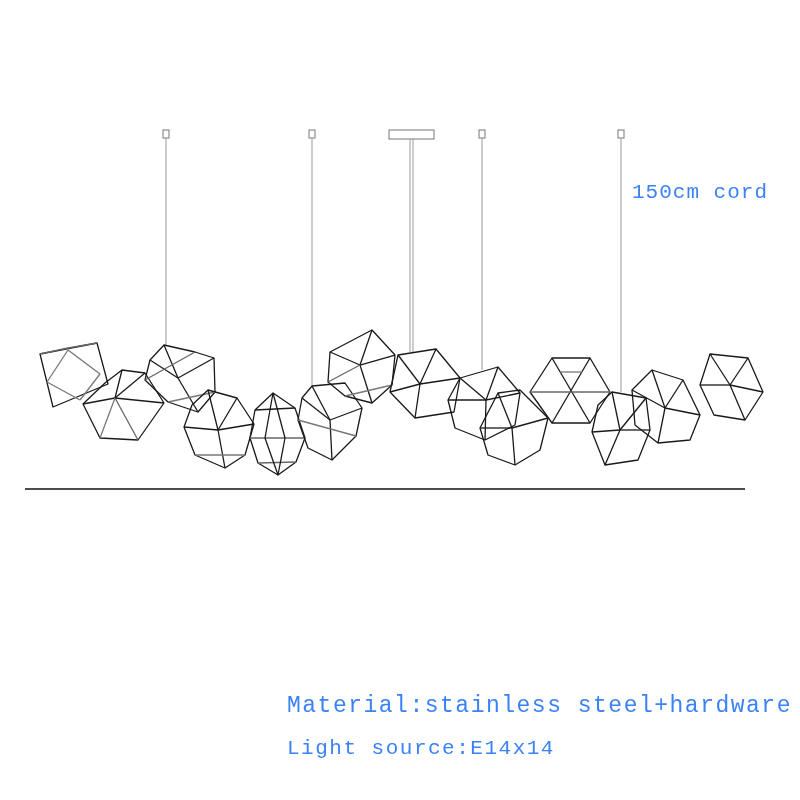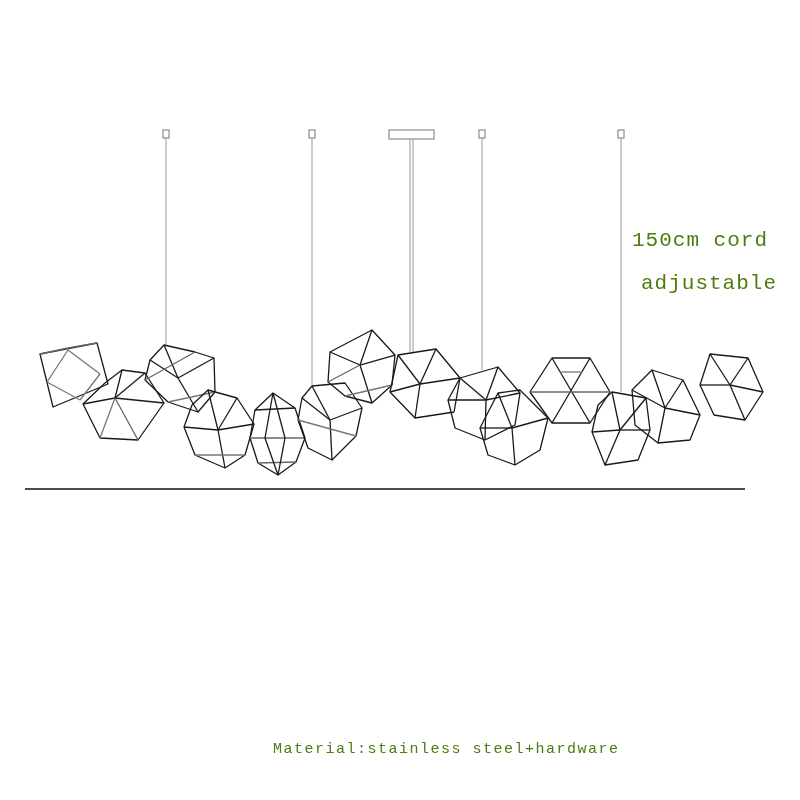--- a/index.html
+++ b/index.html
@@ -1,22 +1,22 @@
 <!DOCTYPE html>
 <html><head>
   <meta charset="utf-8">
   <style>
     html, body { margin: 0; padding: 0; background: #ffffff; }
     body { width: 800px; height: 800px; position: relative; overflow: hidden; font-family: "DejaVu Serif", "Liberation Serif", serif; color: #111; }
     .canvas { position: absolute; left: 0; top: 0; width: 800px; height: 800px; }
-    .label { position: absolute; font-family: "Liberation Mono", "DejaVu Sans Mono", monospace; color: #4d7c0f; white-space: pre; letter-spacing: 1px; margin-top: 48px; }
+    .label { position: absolute; font-family: "Liberation Mono", "DejaVu Sans Mono", monospace; color: #3b82f6; white-space: pre; letter-spacing: 1px; }
     .cord-note-1 { left: 632px; top: 181px; font-size: 21px; }
     .cord-note-2 { left: 641px; top: 224px; font-size: 21px; }
     .length-label { left: 334px; top: 497px; font-size: 27px; letter-spacing: 2px; }
-    .spec-material { left: 273px; top: 693px; font-size: 15px; letter-spacing: 1.5px; }
+    .spec-material { left: 287px; top: 693px; font-size: 23px; letter-spacing: 1.5px; }
     .spec-light { left: 287px; top: 737px; font-size: 21px; letter-spacing: 1.5px; }
   </style>
 </head>
 <body>
 
 <div class="canvas">
   <svg width="800" height="800" viewBox="0 0 800 800" xmlns="http://www.w3.org/2000/svg">
 
     <g stroke="#777" stroke-width="1" fill="#fff">
       <rect x="163" y="130" width="6" height="8"></rect>
@@ -165,15 +165,15 @@
         <line x1="700" y1="385" x2="730" y2="385"></line>
         <line x1="730" y1="385" x2="763" y2="392"></line>
         <line x1="730" y1="385" x2="745" y2="420"></line>
       </g>
     </g>
 
     <line x1="25" y1="489" x2="745" y2="489" stroke="#111" stroke-width="1.3"></line>
   </svg>
 
   <div class="label cord-note-1">150cm cord</div>
-  <div class="label cord-note-2">adjustable</div>
   <div class="label spec-material">Material:stainless steel+hardware</div>
+  <div class="label spec-light">Light source:E14x14</div>
 </div>
 
 </body></html>

